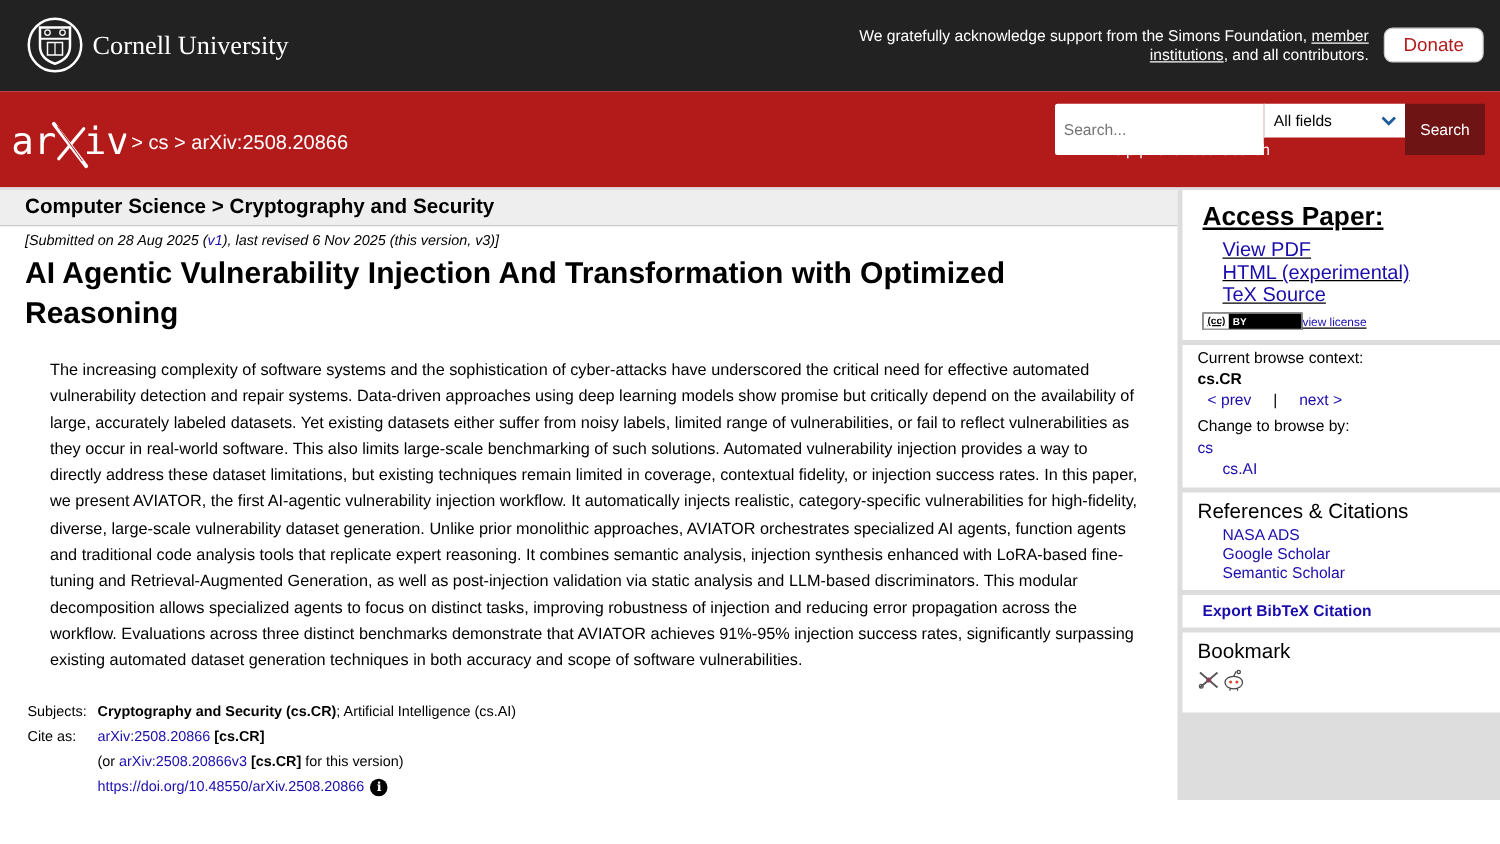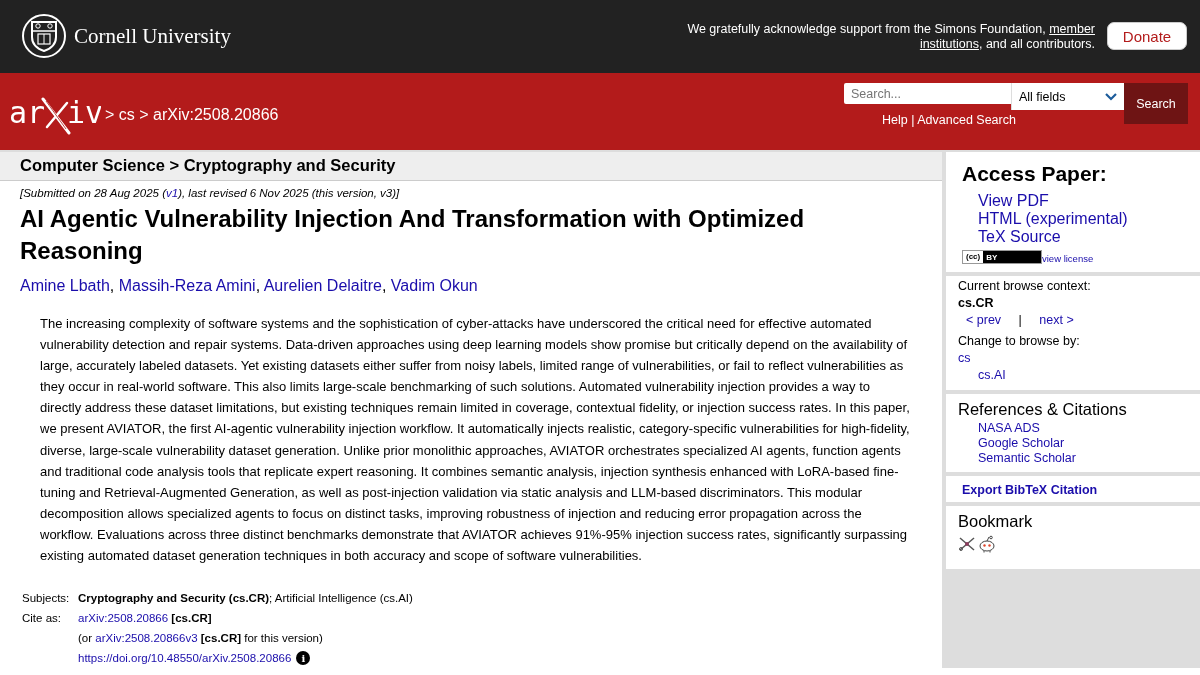--- a/index.html
+++ b/index.html
@@ -48,21 +48,21 @@
     color: #fff; font-family: "DejaVu Sans Mono", monospace; font-size: 31px; letter-spacing: 0px; position: relative;
   }
   .breadcrumb {
     color: #fff; font-size: 16px; margin-left: 4px; margin-top: 2px;
   }
   .breadcrumb a { color: #fff; }
   .searchbox {
     position: absolute; left: 844px; top: 10px; display: flex; height: 27px;
   }
   .search-input {
-    width: 167px; height: 21px; border: none; padding: 0 7px; font-size: 12.5px;
+    width: 167px; height: 41px; border: none; padding: 0 7px; font-size: 12.5px;
     font-family: "Liberation Sans", sans-serif; color: #0f172a; background: #fff;
     border-radius: 2px 0 0 2px;
   }
   .search-select {
     width: 113px; height: 27px; background: #fff; border-left: 1px solid #ddd;
     display: flex; align-items: center; justify-content: space-between;
     padding: 0 7px; font-size: 12.5px; color: #000;
   }
   .chev { color: #1d5c9b; font-size: 12px; font-weight: bold; }
   .search-btn {
@@ -189,23 +189,20 @@
   </div>
 </div>
 
 <div class="content">
   <div class="main">
     <div class="heading-bar">Computer Science &gt; Cryptography and Security</div>
     <div class="dateline">
       <span>[Submitted on 28 Aug 2025 (</span><a href="#">v1</a><span>), last revised 6 Nov 2025 (this version, v3)]</span>
     </div>
     <h1 class="title">AI Agentic Vulnerability Injection And Transformation with Optimized Reasoning</h1>
-    <div class="authors">
-      <a href="#">Amine Lbath</a>, <a href="#">Massih-Reza Amini</a>, <a href="#">Aurelien Delaitre</a>, <a href="#">Vadim Okun</a>
-    </div>
     <div class="abstract">The increasing complexity of software systems and the sophistication of cyber-attacks have underscored the critical need for effective automated vulnerability detection and repair systems. Data-driven approaches using deep learning models show promise but critically depend on the availability of large, accurately labeled datasets. Yet existing datasets either suffer from noisy labels, limited range of vulnerabilities, or fail to reflect vulnerabilities as they occur in real-world software. This also limits large-scale benchmarking of such solutions. Automated vulnerability injection provides a way to directly address these dataset limitations, but existing techniques remain limited in coverage, contextual fidelity, or injection success rates. In this paper, we present AVIATOR, the first AI-agentic vulnerability injection workflow. It automatically injects realistic, category-specific vulnerabilities for high-fidelity, diverse, large-scale vulnerability dataset generation. Unlike prior monolithic approaches, AVIATOR orchestrates specialized AI agents, function agents and traditional code analysis tools that replicate expert reasoning. It combines semantic analysis, injection synthesis enhanced with LoRA-based fine-tuning and Retrieval-Augmented Generation, as well as post-injection validation via static analysis and LLM-based discriminators. This modular decomposition allows specialized agents to focus on distinct tasks, improving robustness of injection and reducing error propagation across the workflow. Evaluations across three distinct benchmarks demonstrate that AVIATOR achieves 91%-95% injection success rates, significantly surpassing existing automated dataset generation techniques in both accuracy and scope of software vulnerabilities.</div>
     <div class="meta">
       <div class="meta-row">
         <span class="meta-label">Subjects:</span>
         <span class="meta-val"><b>Cryptography and Security (cs.CR)</b><span>; Artificial Intelligence (cs.AI)</span></span>
       </div>
       <div class="meta-row">
         <span class="meta-label">Cite as:</span>
         <span class="meta-val"><a href="#">arXiv:2508.20866</a><b> [cs.CR]</b></span>
       </div>
@@ -214,21 +211,21 @@
         <span class="meta-val"><span>(or </span><a href="#">arXiv:2508.20866v3</a><b> [cs.CR]</b><span> for this version)</span></span>
       </div>
       <div class="meta-row">
         <span class="meta-label"></span>
         <span class="meta-val"><a href="#">https://doi.org/10.48550/arXiv.2508.20866</a><span class="info-icon">i</span></span>
       </div>
     </div>
   </div>
 
   <div class="sidebar">
-    <div class="box" style="padding-bottom:8px;">
+    <div class="box" style="padding-bottom:8px;text-decoration:underline;">
       <div class="access-title">Access Paper:</div>
       <div class="access-links">
         <a href="#">View PDF</a>
         <a href="#">HTML (experimental)</a>
         <a href="#">TeX Source</a>
       </div>
       <div class="license">
         <a href="#" class="cc-badge">
           <span class="cc-inner">(cc)</span>
             <span class="cc-by">BY</span>

